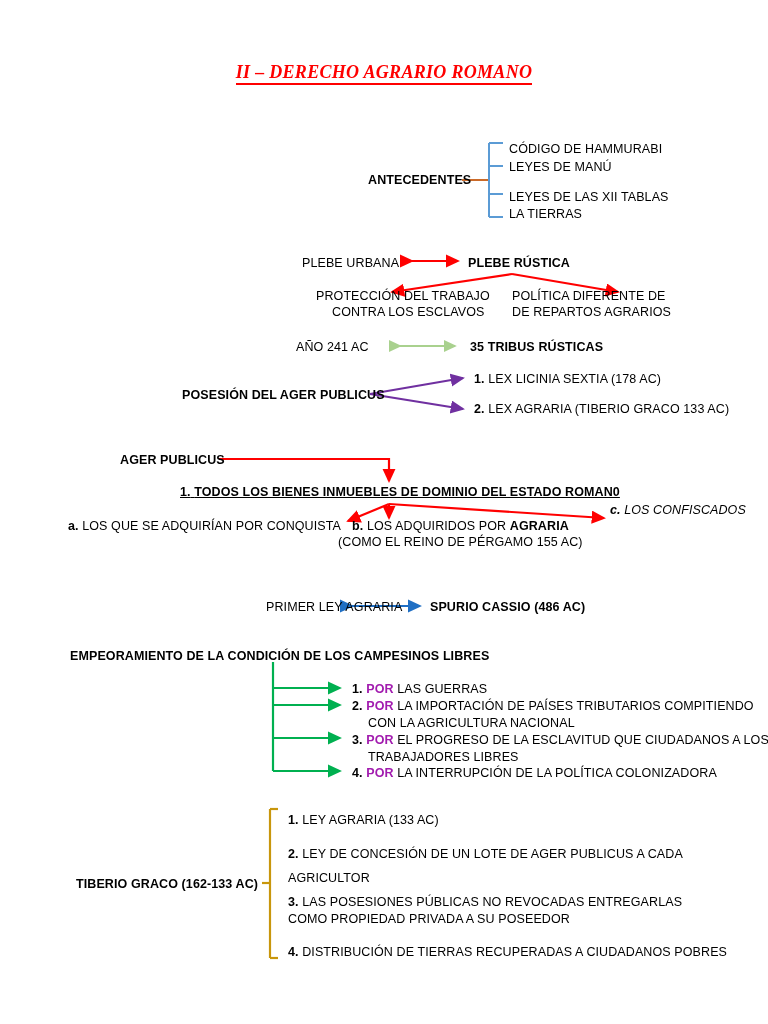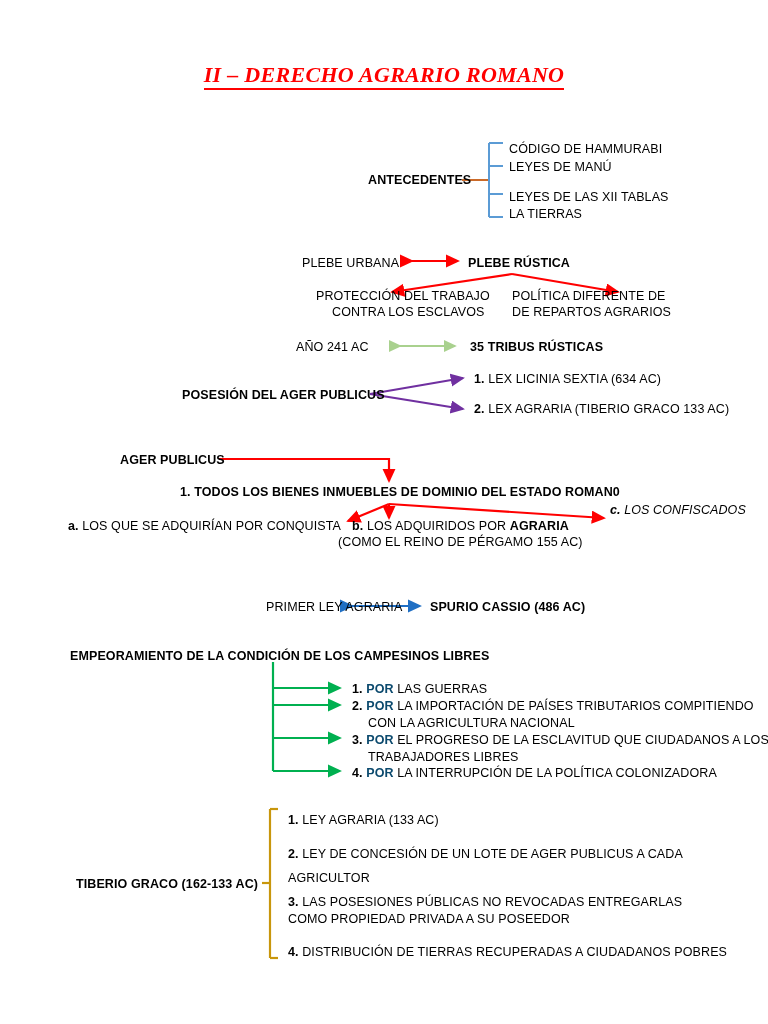--- a/index.html
+++ b/index.html
@@ -37,40 +37,40 @@
   
   .title {
     position: absolute;
     top: 62px;
     left: 0;
     width: 768px;
     text-align: center;
     font-family: "Liberation Serif", "DejaVu Serif", serif;
     font-weight: bold;
     font-style: italic;
-    font-size: 22px;
+    font-size: 18px;
     color: #FF0000;
     letter-spacing: 0.3px;
   }
   .title span {
     border-bottom: 2px solid #FF0000;
     padding-bottom: 1px;
   }
 
   
   .connectors {
     position: absolute;
     top: 0; left: 0;
     width: 768px;
     height: 1024px;
     pointer-events: none;
   }
 
   
-  .por { color: #0c4a6e; font-weight: bold; }
+  .por { color: #a21caf; font-weight: bold; }
 </style>
 </head>
 <body>
 
 <div class="page">
 
   <div class="title"><span>II – DERECHO AGRARIO ROMANO</span></div>
 
   <svg class="connectors" viewBox="0 0 768 1024" width="768" height="1024" xmlns="http://www.w3.org/2000/svg">
     <defs>
@@ -155,25 +155,25 @@
   <div class="t b" style="left:468px; top:255px;">PLEBE RÚSTICA</div>
   <div class="t" style="left:316px; top:288px;">PROTECCIÓN DEL TRABAJO</div>
   <div class="t" style="left:332px; top:304px;">CONTRA LOS ESCLAVOS</div>
   <div class="t" style="left:512px; top:288px;">POLÍTICA DIFERENTE DE</div>
   <div class="t" style="left:512px; top:304px;">DE REPARTOS AGRARIOS</div>
 
   <div class="t" style="left:296px; top:339px;">AÑO 241 AC</div>
   <div class="t b" style="left:470px; top:339px;">35 TRIBUS RÚSTICAS</div>
 
   <div class="t b" style="left:182px; top:387px;">POSESIÓN DEL AGER PUBLICUS</div>
-  <div class="t" style="left:474px; top:371px;"><span class="b">1.</span> <span>LEX LICINIA SEXTIA (634 AC)</span></div>
+  <div class="t" style="left:474px; top:371px;"><span class="b">1.</span> <span>LEX LICINIA SEXTIA (178 AC)</span></div>
   <div class="t" style="left:474px; top:401px;"><span class="b">2.</span> <span>LEX AGRARIA (TIBERIO GRACO 133 AC)</span></div>
 
   <div class="t b" style="left:120px; top:452px;">AGER PUBLICUS</div>
-  <div class="t b" style="left:180px; top:484px;"><span>1.</span> <span>TODOS LOS BIENES INMUEBLES DE DOMINIO DEL ESTADO ROMAN0</span></div>
+  <div class="t b" style="left:180px; top:484px;text-decoration:underline;"><span>1.</span> <span>TODOS LOS BIENES INMUEBLES DE DOMINIO DEL ESTADO ROMAN0</span></div>
 
   <div class="t" style="left:68px; top:518px;"><span class="b">a.</span> <span>LOS QUE SE ADQUIRÍAN POR CONQUISTA</span></div>
 
   <div class="t" style="left:352px; top:518px;"><span class="b">b.</span> <span>LOS ADQUIRIDOS POR </span><span class="b">AGRARIA</span></div>
   <div class="t" style="left:338px; top:534px;">(COMO EL REINO DE PÉRGAMO 155 AC)</div>
 
   <div class="t" style="left:610px; top:502px;font-style:italic;"><span class="b">c.</span> <span>LOS CONFISCADOS</span></div>
 
   <div class="t" style="left:218px; top:599px;margin-left:48px;">PRIMER LEY AGRARIA</div>
   <div class="t b" style="left:430px; top:599px;">SPURIO CASSIO (486 AC)</div>

